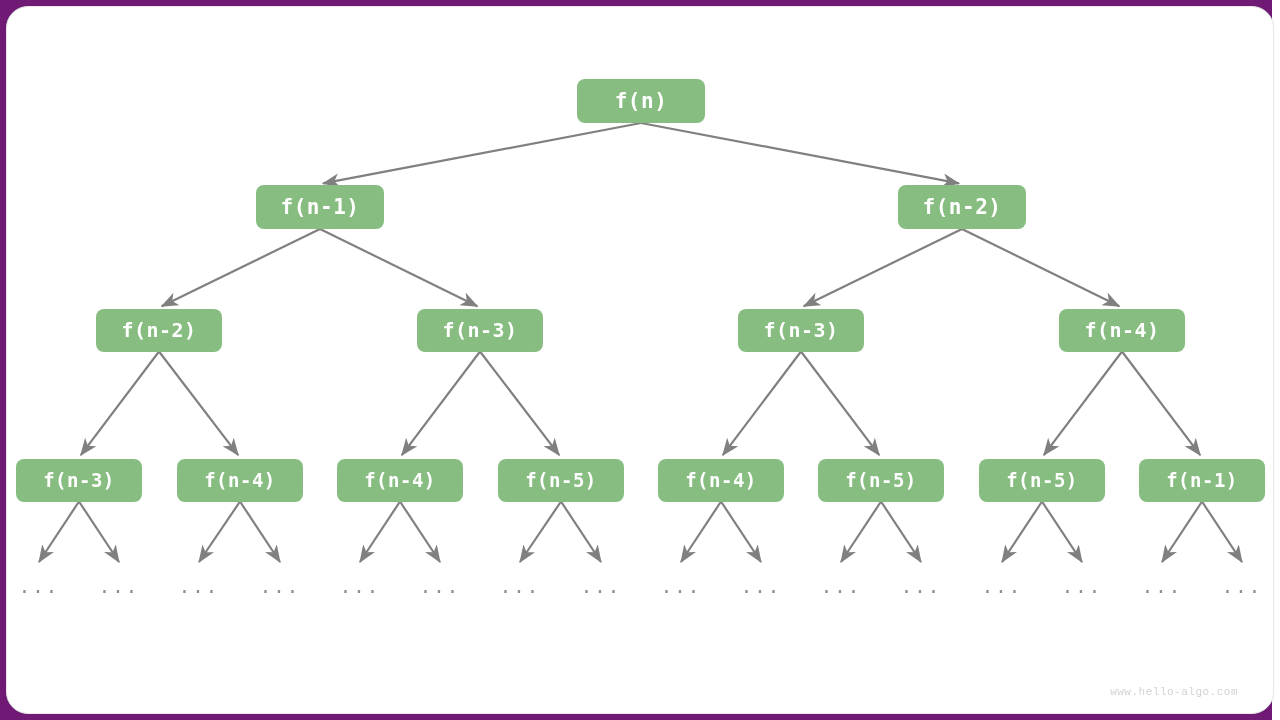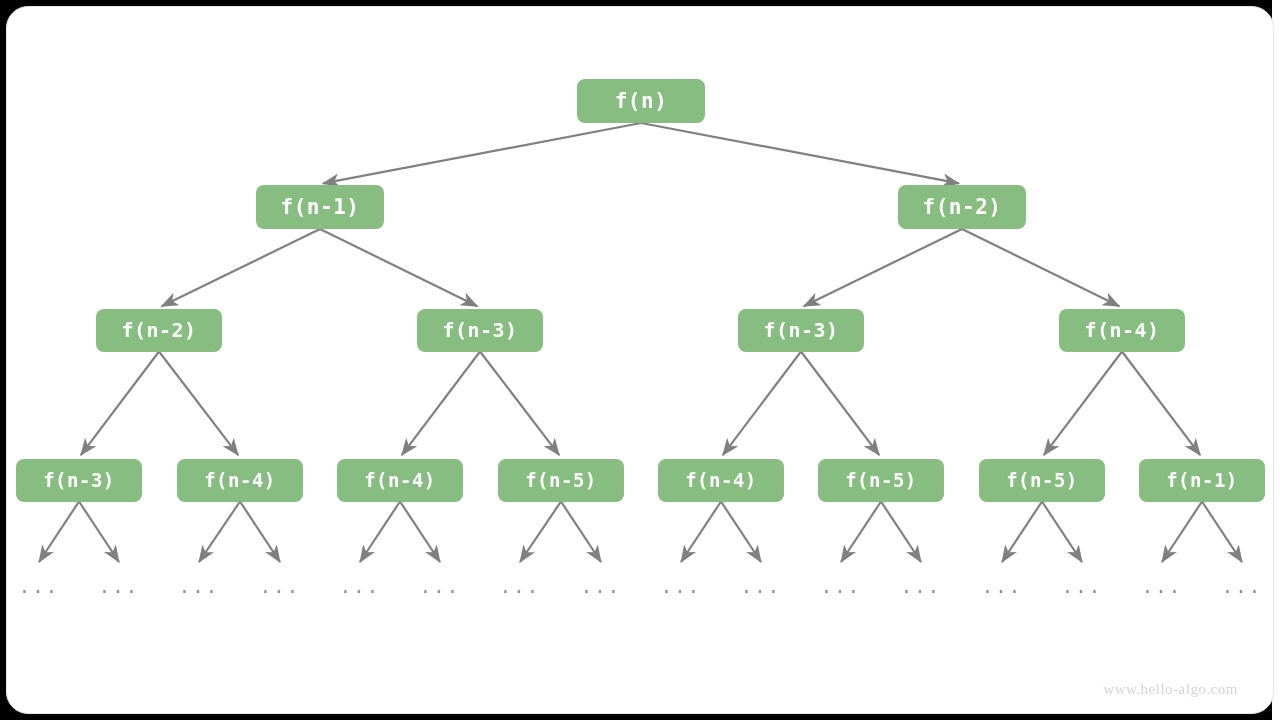--- a/index.html
+++ b/index.html
@@ -10,21 +10,21 @@
   body {
     width: 1280px;
     height: 720px;
     font-family: "DejaVu Sans Mono", "Liberation Mono", monospace;
     overflow: hidden;
   }
   #canvas {
     position: relative;
     width: 1272px;
     height: 720px;
-    background: #000000;
+    background: #701a75;
   }
   #card {
     position: absolute;
     left: 6px;
     top: 6px;
     width: 1268px;
     height: 708px;
     box-sizing: border-box;
     background: #ffffff;
     border: 1px solid #e8e8e8;
@@ -61,22 +61,22 @@
     letter-spacing: 2px;
     line-height: 1;
     white-space: nowrap;
     transform: translate(-50%, -50%);
   }
   #watermark {
     position: absolute;
     right: 34px;
     bottom: 22px;
     color: #d3d3d3;
-    font-family: Liberation Serif, serif;
-    font-size: 15px;
+    font-family: Liberation Mono, monospace;
+    font-size: 11px;
     letter-spacing: 0.5px;
     white-space: nowrap;
   }
 </style>
 </head>
 <body>
 
 <div id="canvas">
   <div id="card"></div>
 

